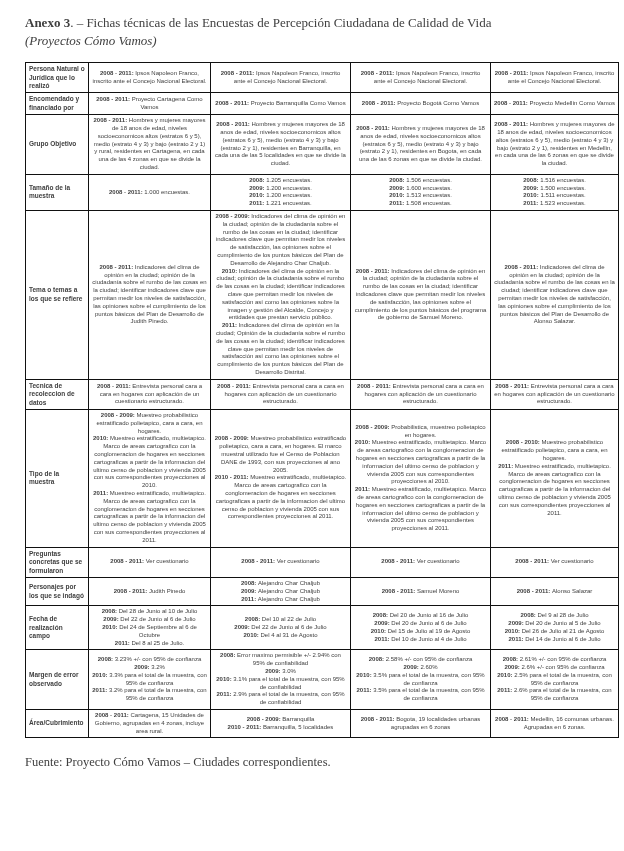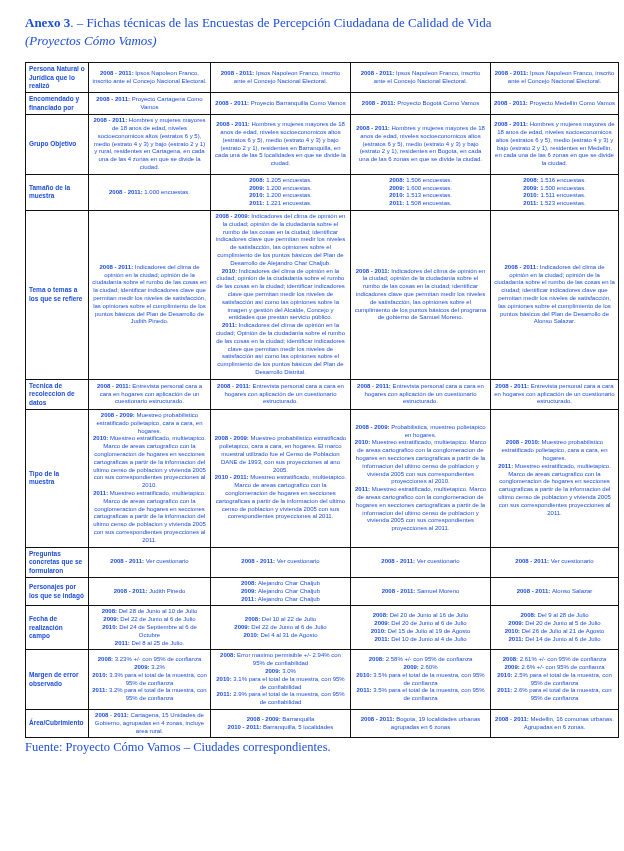--- a/index.html
+++ b/index.html
@@ -1,19 +1,19 @@
 <!DOCTYPE html>
 <html><head>
 <meta charset="utf-8">
 <style>
   html,body{margin:0;padding:0;background:#e8e8e8;}
   .page{
     width:624px;min-height:851px;background:#ffffff;box-sizing:border-box;
     padding:14px 7px 12px 25px;position:relative;
-    font-family:"Liberation Serif",serif;color:#1d4ed8;
+    font-family:"Liberation Serif",serif;color:#404040;
   }
   .doc-title{font-size:13px;line-height:1.35;margin:0;font-weight:normal;width:575px;}
   .doc-title .t-bold{font-weight:bold;}
   .doc-title .t-line2{font-style:italic;}
   table.grid{
     border-collapse:collapse;margin-top:13px;width:593px;table-layout:fixed;
     font-family:"Liberation Sans",sans-serif;
   }
   table.grid col.c-label{width:63px;}
   table.grid col.c-1{width:122px;}
@@ -25,21 +25,21 @@
   }
   th.city-header{font-size:9px;font-weight:bold;text-align:center;height:13px;}
   th.corner-cell{background:#fff;}
   th.row-label{
     font-size:6.5px;font-weight:bold;text-align:left;line-height:1.3;
     padding:2px 2px 2px 3px;
   }
   td.data-cell{font-size:6px;line-height:1.3;text-align:center;}
   td.data-cell .cell-line{margin:0;}
   td.data-cell b{font-weight:bold;}
-  .source-footer{font-size:12.5px;margin-top:2px;}
+  .source-footer{font-size:12.5px;margin-top:17px;}
 </style>
 </head>
 <body>
 
 <div class="page">
 
   <p class="doc-title"><span class="t-bold">Anexo 3</span><span>. – Fichas técnicas de las Encuestas de Percepción Ciudadana de Calidad de Vida</span><br>
   <span class="t-line2">(Proyectos Cómo Vamos)</span></p>
 
   <table class="grid">

